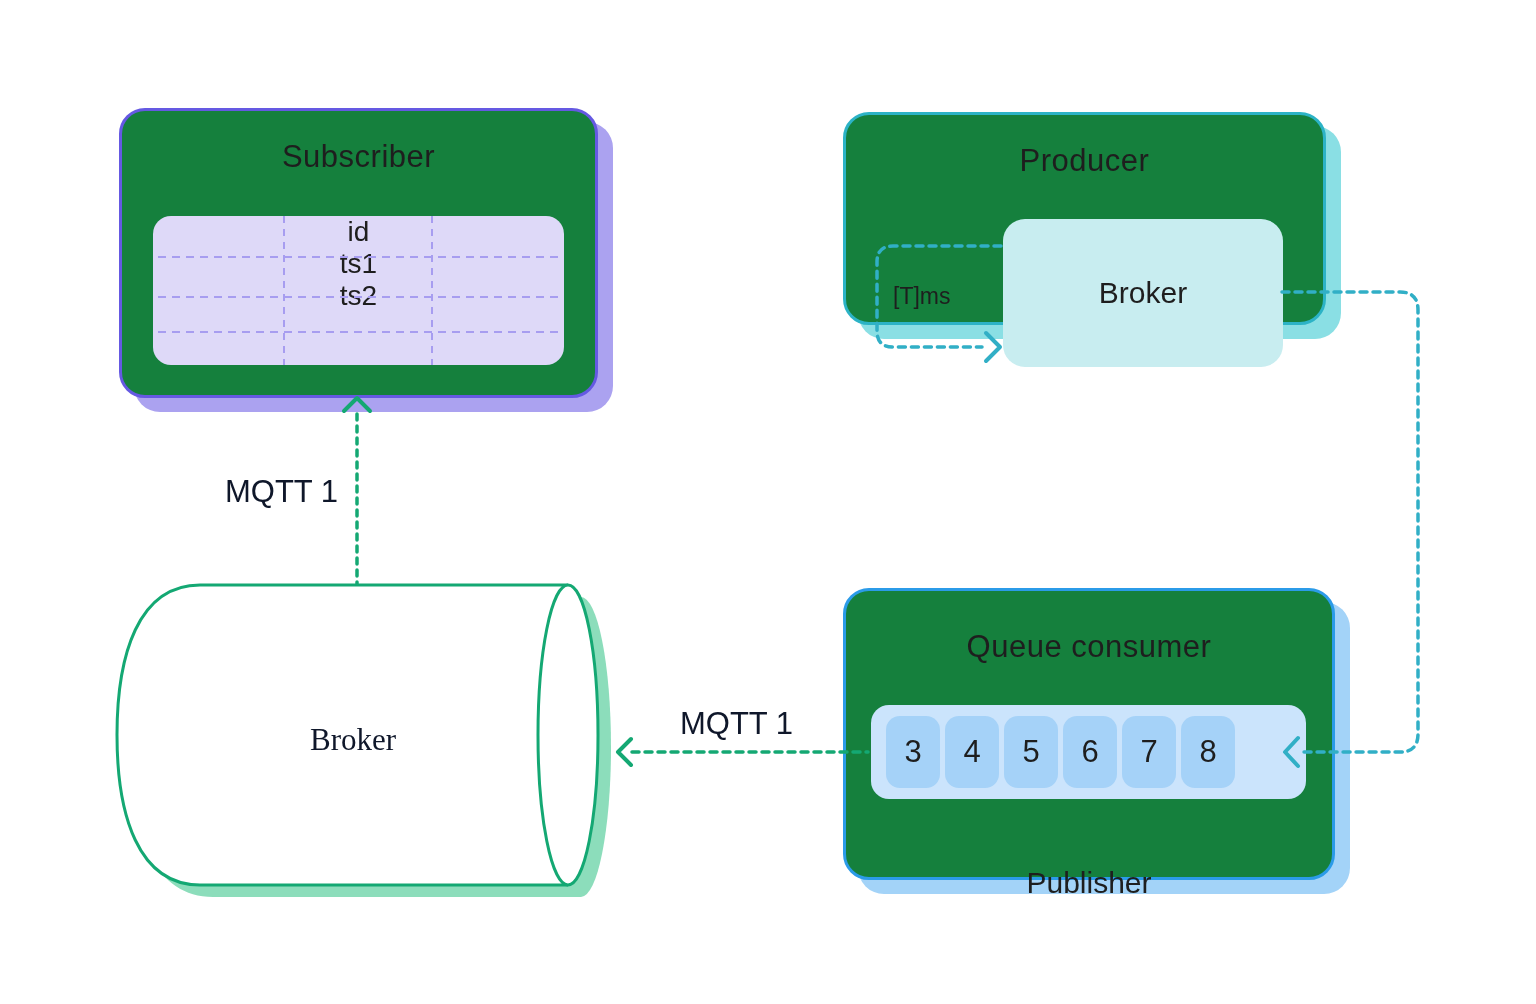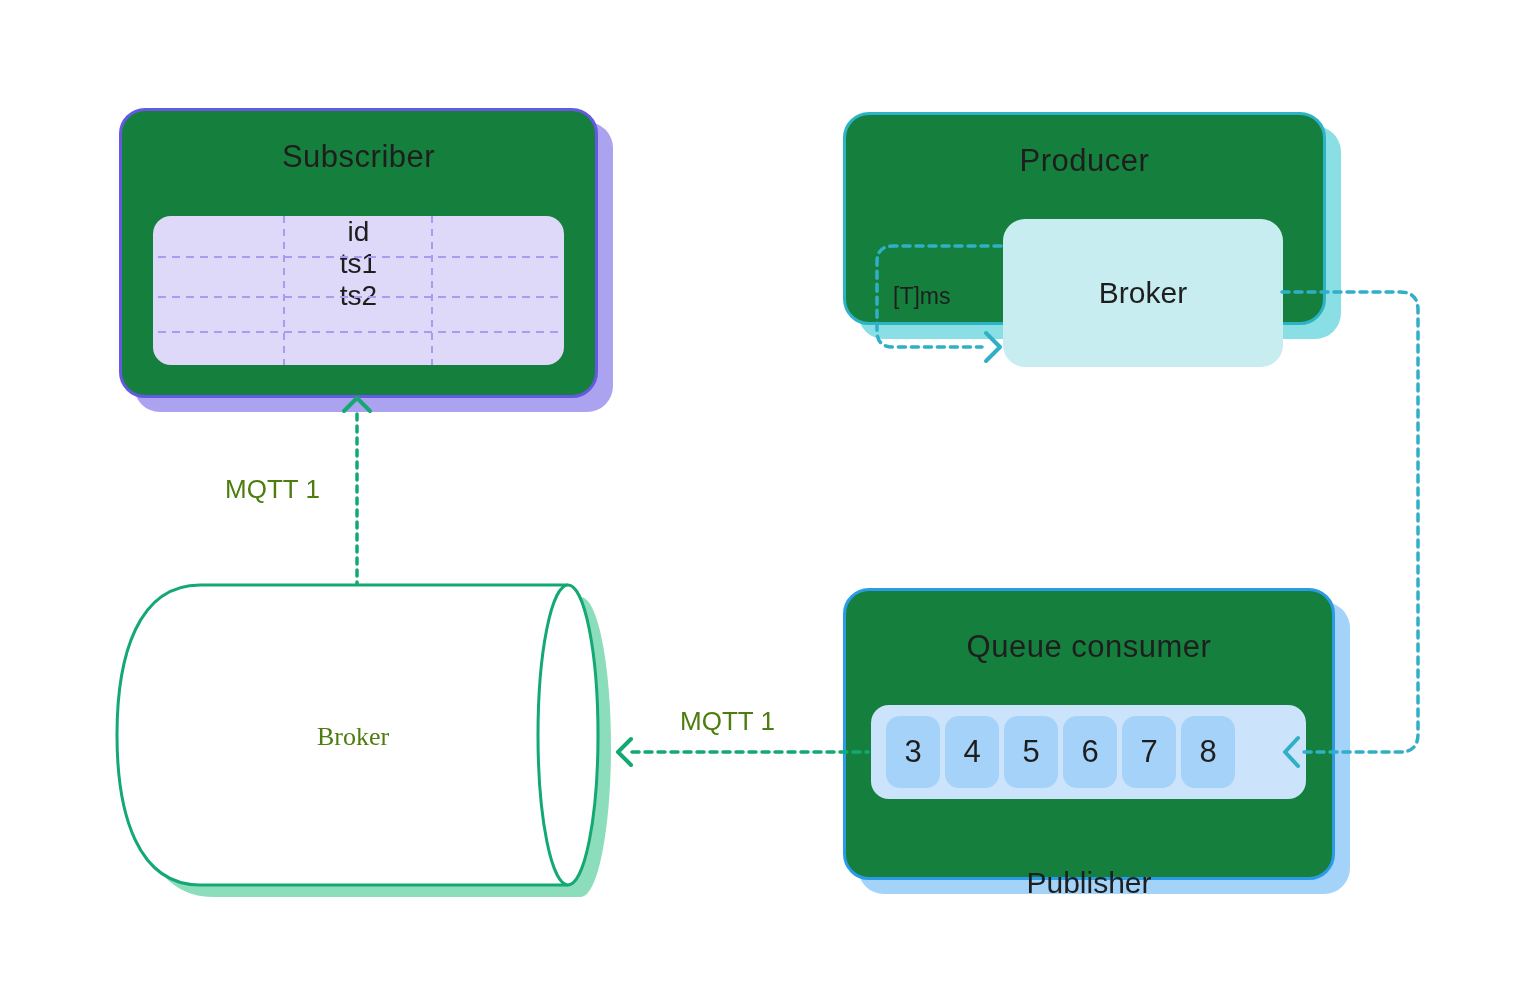--- a/index.html
+++ b/index.html
@@ -101,22 +101,22 @@
   .publisher-label{
     position:absolute;left:0;right:0;top:235px;
     text-align:center;
     font-size:30px;
     margin-top:40px;
   }
 
   
   .flow-label{
     position:absolute;
-    font-size:26px;
-    color:#4d7c0f;
+    font-size:31px;
+    color:#0f172a;
     white-space:nowrap;
   }
 
   
   #overlay{
     position:absolute;left:0;top:0;width:1536px;height:1004px;
     pointer-events:none;
   }
 </style>
 </head>

